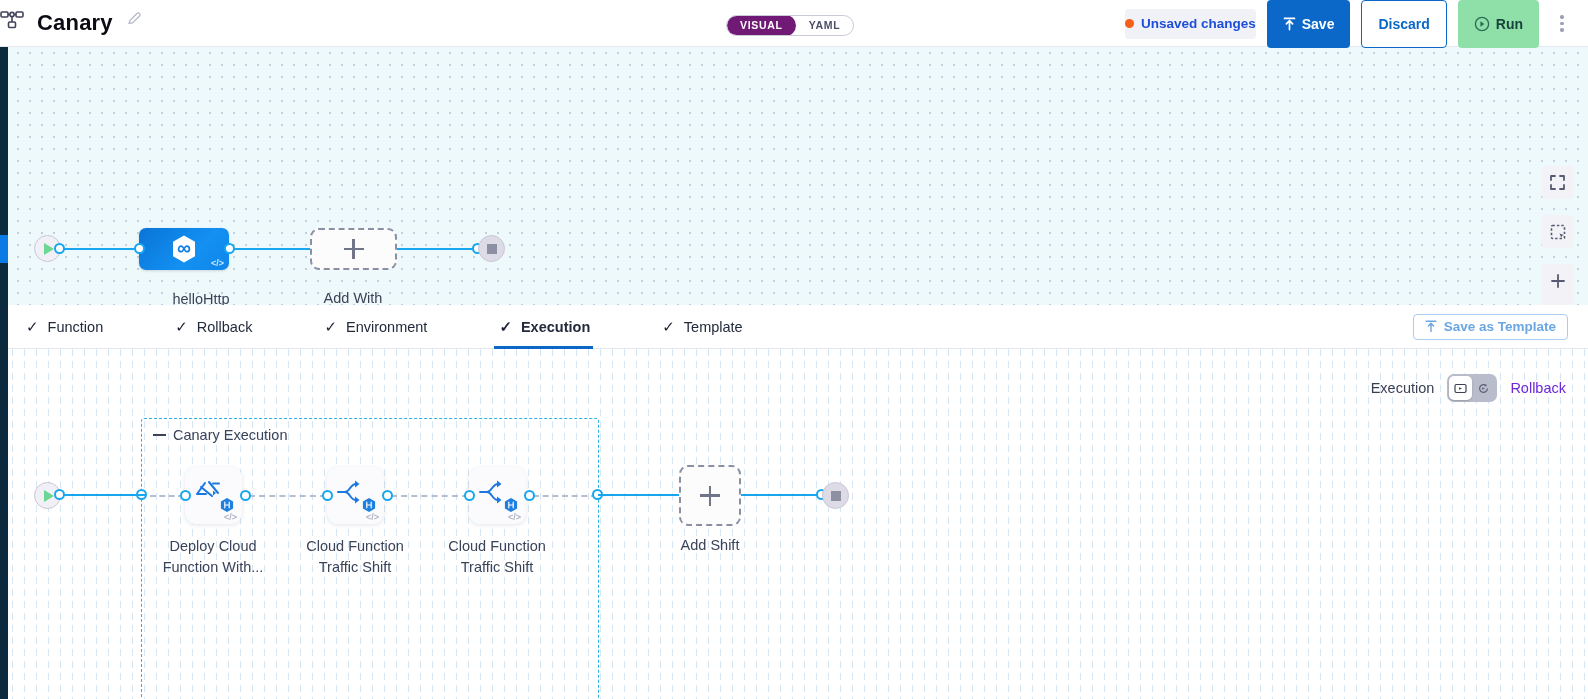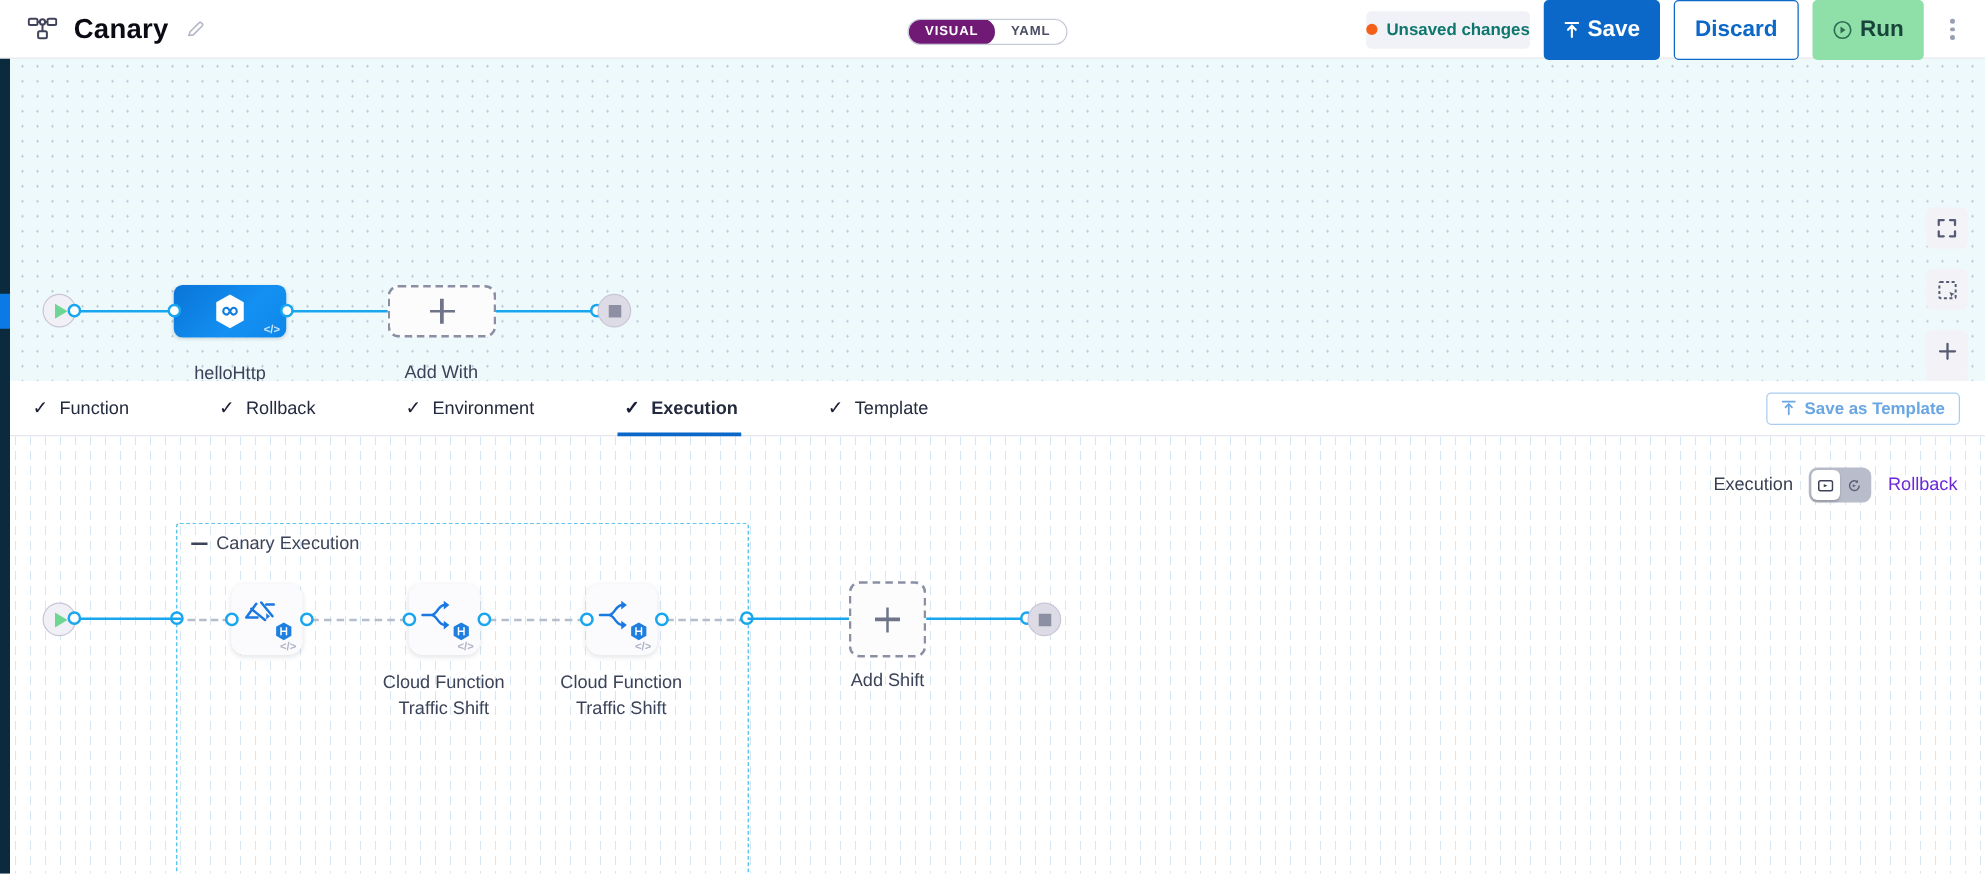--- a/index.html
+++ b/index.html
@@ -20,21 +20,21 @@
     position: absolute; left: 0; top: 188px; width: 8px; height: 28px;
     background: #0c7ae5;
   }
 
   
   .header {
     position: absolute; left: 0; top: 0; width: 1588px; height: 47px;
     background: #fff; border-bottom: 1px solid #e6e8ef;
     display: flex; align-items: center; z-index: 30;
   }
-  .hdr-left { display: flex; align-items: center; padding-left: 22px; gap: 13px; }
+  .hdr-left { display: flex; gap: 13px; }
   .pipeline-icon { width: 24px; height: 20px; display: block; }
   .pipeline-title {
     font-size: 22px; font-weight: bold; color: #0b0b14; letter-spacing: .2px;
   }
   .edit-pencil { width: 17px; height: 17px; opacity: .75; cursor: pointer; }
 
   .toggle-wrap {
     position: absolute; left: 726px; top: 15px;
     height: 21px; border: 1px solid #c7cbd8; border-radius: 11px;
     background: #fff; display: flex; align-items: center; overflow: hidden;
@@ -48,26 +48,26 @@
     background: #701a75; color: #fff; border-radius: 11px; height: 21px;
   }
 
   .hdr-right {
     position: absolute; right: 14px; top: 0; height: 47px;
     display: flex; align-items: center; gap: 11px;
   }
   .unsaved {
     background: #f1f2f7; border-radius: 4px; height: 30px;
     display: flex; align-items: center; gap: 7px; padding: 0 0;
-    color: #0f766e; font-size: 13.5px; font-weight: bold;
+    color: #1d4ed8; font-size: 13.5px; font-weight: bold;
   }
   .unsaved .dot { width: 9px; height: 9px; border-radius: 50%; background: #f4601a; }
   .btn {
     height: 48px; border-radius: 4px; display: flex; align-items: center;
-    justify-content: center; gap: 6px; font-size: 18px; font-weight: bold;
+    justify-content: center; gap: 6px; font-size: 14px; font-weight: bold;
     cursor: pointer; padding: 16px 16px; white-space: nowrap;
   }
   .btn-save { background: #0b68c8; color: #fff; }
   .btn-discard { background: #fff; color: #0b68c8; border: 1px solid #0b68c8; }
   .btn-run { background: #8fe0a8; color: #19443c; }
   .kebab { width: 24px; height: 31px; display: flex; flex-direction: column;
            align-items: center; justify-content: center; gap: 3px; cursor: pointer; }
   .kebab i { width: 3.5px; height: 3.5px; border-radius: 50%; background: #9aa0b4; display: block; }
 
   
@@ -286,21 +286,21 @@
 
     <div class="stage-node" style="left:139px; top:181px;">
       <svg width="28" height="30" viewBox="0 0 28 30">
         <path d="M14 1.5l11 6.2v14.6L14 28.5 3 22.3V7.7z" fill="#ffffff"></path>
         <path d="M11.3 12.2c-1.5 0-2.7 1.2-2.7 2.7s1.2 2.8 2.7 2.8c2.4 0 3-5.5 5.4-5.5 1.5 0 2.7 1.2 2.7 2.7s-1.2 2.8-2.7 2.8c-2.4 0-3-5.5-5.4-5.5z" fill="none" stroke="#0e7fe0" stroke-width="1.7"></path>
       </svg>
       <span class="code-badge">&lt;/&gt;</span>
     </div>
     <div class="port" style="left:134px; top:196px;"></div>
     <div class="port" style="left:224px; top:196px;"></div>
-    <div class="node-label" style="left:114px; top:242px; width:140px;">helloHttp</div>
+    <div class="node-label" style="left:131px; top:242px; width:140px;">helloHttp</div>
 
     <div class="add-node" style="left:310px; top:181px; width:87px; height:42px;">
       <span class="plus-h"></span>
       <span class="plus-v"></span>
     </div>
     <div class="node-label" style="left:283px; top:241px; width:140px;">Add With</div>
 
     <div class="port" style="left:472px; top:196px;"></div>
     <div class="endcap stop" style="left:478px; top:188px;">
       <div class="stop-sq"></div>
@@ -416,20 +416,24 @@
       <span class="step-badge">
         <svg width="16" height="16" viewBox="0 0 16 16">
           <path d="M8 .9l6.1 3.5v7.2L8 15.1 1.9 11.6V4.4z" fill="#1e7fe0"></path>
           <path d="M5.8 5.2v5.6M10.2 5.2v5.6M5.8 8h4.4" stroke="#fff" stroke-width="1.2" stroke-linecap="round"></path>
         </svg>
       </span>
       <span class="code-badge">&lt;/&gt;</span>
     </div>
     <div class="port" style="left:180px; top:141px;"></div>
     <div class="port" style="left:240px; top:141px;"></div>
+    <div class="node-label" style="left:132px; top:187px; width:162px;">
+      <div>Deploy Cloud</div>
+      <div>Function With...</div>
+    </div>
 
     <div class="step-node" style="left:327px; top:118px;">
       <svg width="40" height="30" viewBox="0 0 40 30" style="position:absolute;left:8px;top:10px;">
         <path d="M3 15h7c5 0 5-8 11-8M10 15c5 0 5 8 11 8" stroke="#1a78e0" stroke-width="2" fill="none" stroke-linecap="round"></path>
         <path d="M20 3.5l4.5 3.5L20 10.5z" fill="#1a78e0"></path>
         <path d="M20 19.5l4.5 3.5L20 26.5z" fill="#1a78e0"></path>
       </svg>
       <span class="step-badge">
         <svg width="16" height="16" viewBox="0 0 16 16">
           <path d="M8 .9l6.1 3.5v7.2L8 15.1 1.9 11.6V4.4z" fill="#1e7fe0"></path>

